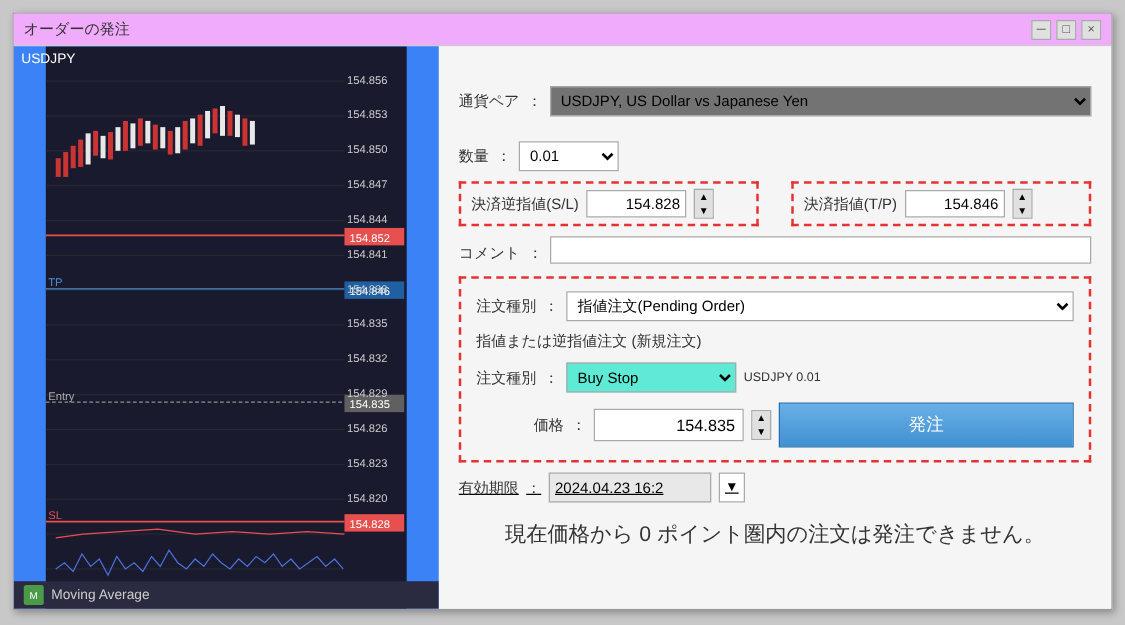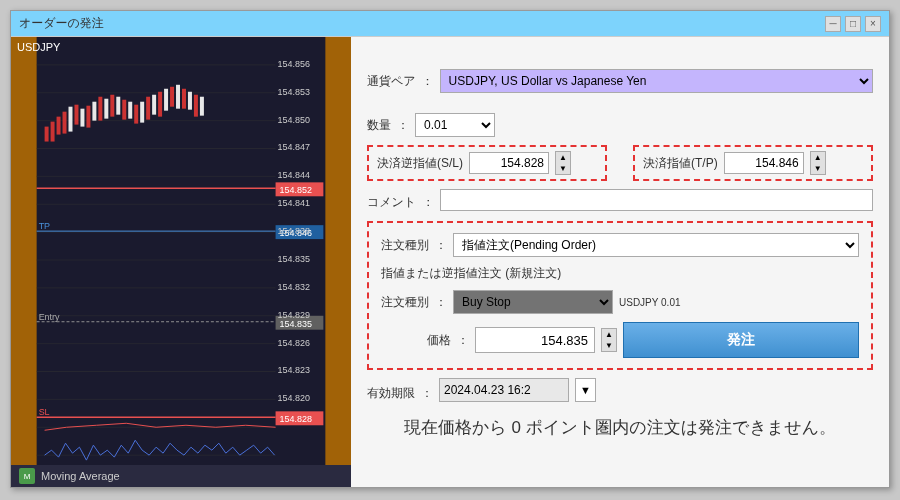--- a/index.html
+++ b/index.html
@@ -15,21 +15,21 @@
       width: 880px;
       height: 478px;
       background: #f0f0f0;
       border: 1px solid #999;
       position: absolute;
       top: 10px;
       left: 10px;
       box-shadow: 2px 2px 6px rgba(0,0,0,0.3);
     }
     .title-bar {
-      background: #7dd3fc;
+      background: #f0abfc;
       border-bottom: 1px solid #ccc;
       height: 26px;
       display: flex;
       align-items: center;
       justify-content: space-between;
       padding: 4px 8px;
     }
     .title-bar-title {
       font-size: 12px;
       color: #333;
@@ -51,21 +51,21 @@
       color: #555;
     }
     .content {
       display: flex;
       height: calc(100% - 26px);
     }
     
     .chart-area {
       width: 340px;
       height: 100%;
-      background: #a16207;
+      background: #3b82f6;
       position: relative;
       overflow: hidden;
     }
     .chart-header {
       position: absolute;
       top: 4px;
       left: 6px;
       color: #fff;
       font-size: 11px;
       z-index: 10;
@@ -89,21 +89,21 @@
       font-size: 12px;
       white-space: nowrap;
     }
     .form-colon {
       color: #333;
     }
     .pair-select {
       flex: 1;
       height: 24px;
       border: 1px solid #aaa;
-      background: #c4b5fd;
+      background: #737373;
       font-size: 12px;
       padding: 0 4px;
       cursor: pointer;
     }
     .qty-select {
       width: 80px;
       height: 24px;
       border: 1px solid #aaa;
       background: #fff;
       font-size: 12px;
@@ -194,24 +194,24 @@
       color: #333;
       margin-bottom: 8px;
     }
     .pending-sub-row {
       display: flex;
       align-items: center;
       margin-bottom: 8px;
       gap: 6px;
     }
     .order-sub-select {
-      width: 160px;
+      width: 136px;
       height: 24px;
       border: 1px solid #aaa;
-      background: #737373;
+      background: #5eead4;
       font-size: 12px;
       padding: 0 4px;
       cursor: pointer;
     }
     .order-qty-label {
       font-size: 10px;
       color: #333;
     }
     .price-row {
       display: flex;
@@ -229,28 +229,29 @@
       text-align: right;
     }
     .place-order-btn {
       flex: 1;
       height: 36px;
       background: linear-gradient(to bottom, #6ab0e8, #4090d0);
       border: 1px solid #2070b0;
       color: #fff;
       font-size: 14px;
       cursor: pointer;
-      font-weight: bold;
+      font-weight: normal;
       font-family: 'MS PGothic', 'Meiryo', sans-serif;
     }
     .expiry-row {
       display: flex;
-      align-items: flex-end;
+      align-items: center;
       gap: 6px;
       margin-top: 6px;
+      text-decoration: underline;
     }
     .expiry-input {
       width: 130px;
       height: 24px;
       border: 1px solid #aaa;
       background: #e8e8e8;
       font-size: 12px;
       padding: 0 4px;
     }
     .expiry-select-btn {

